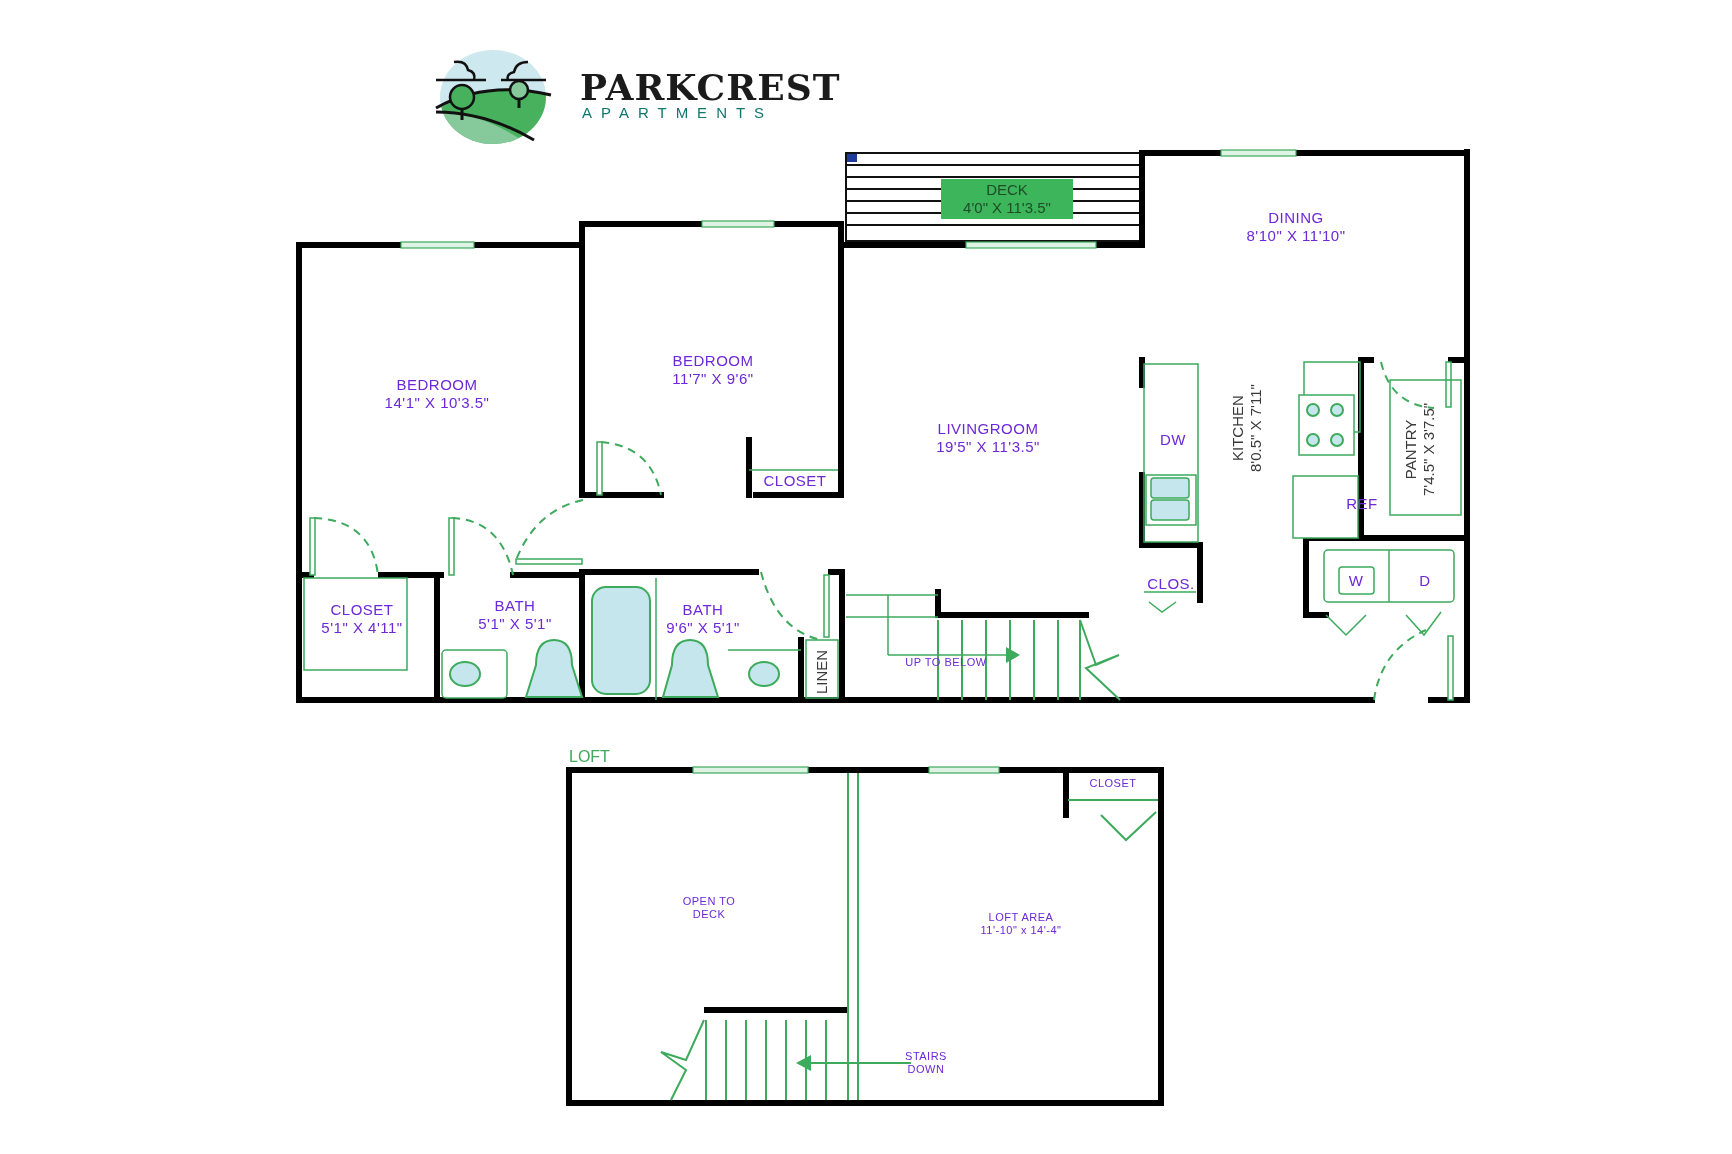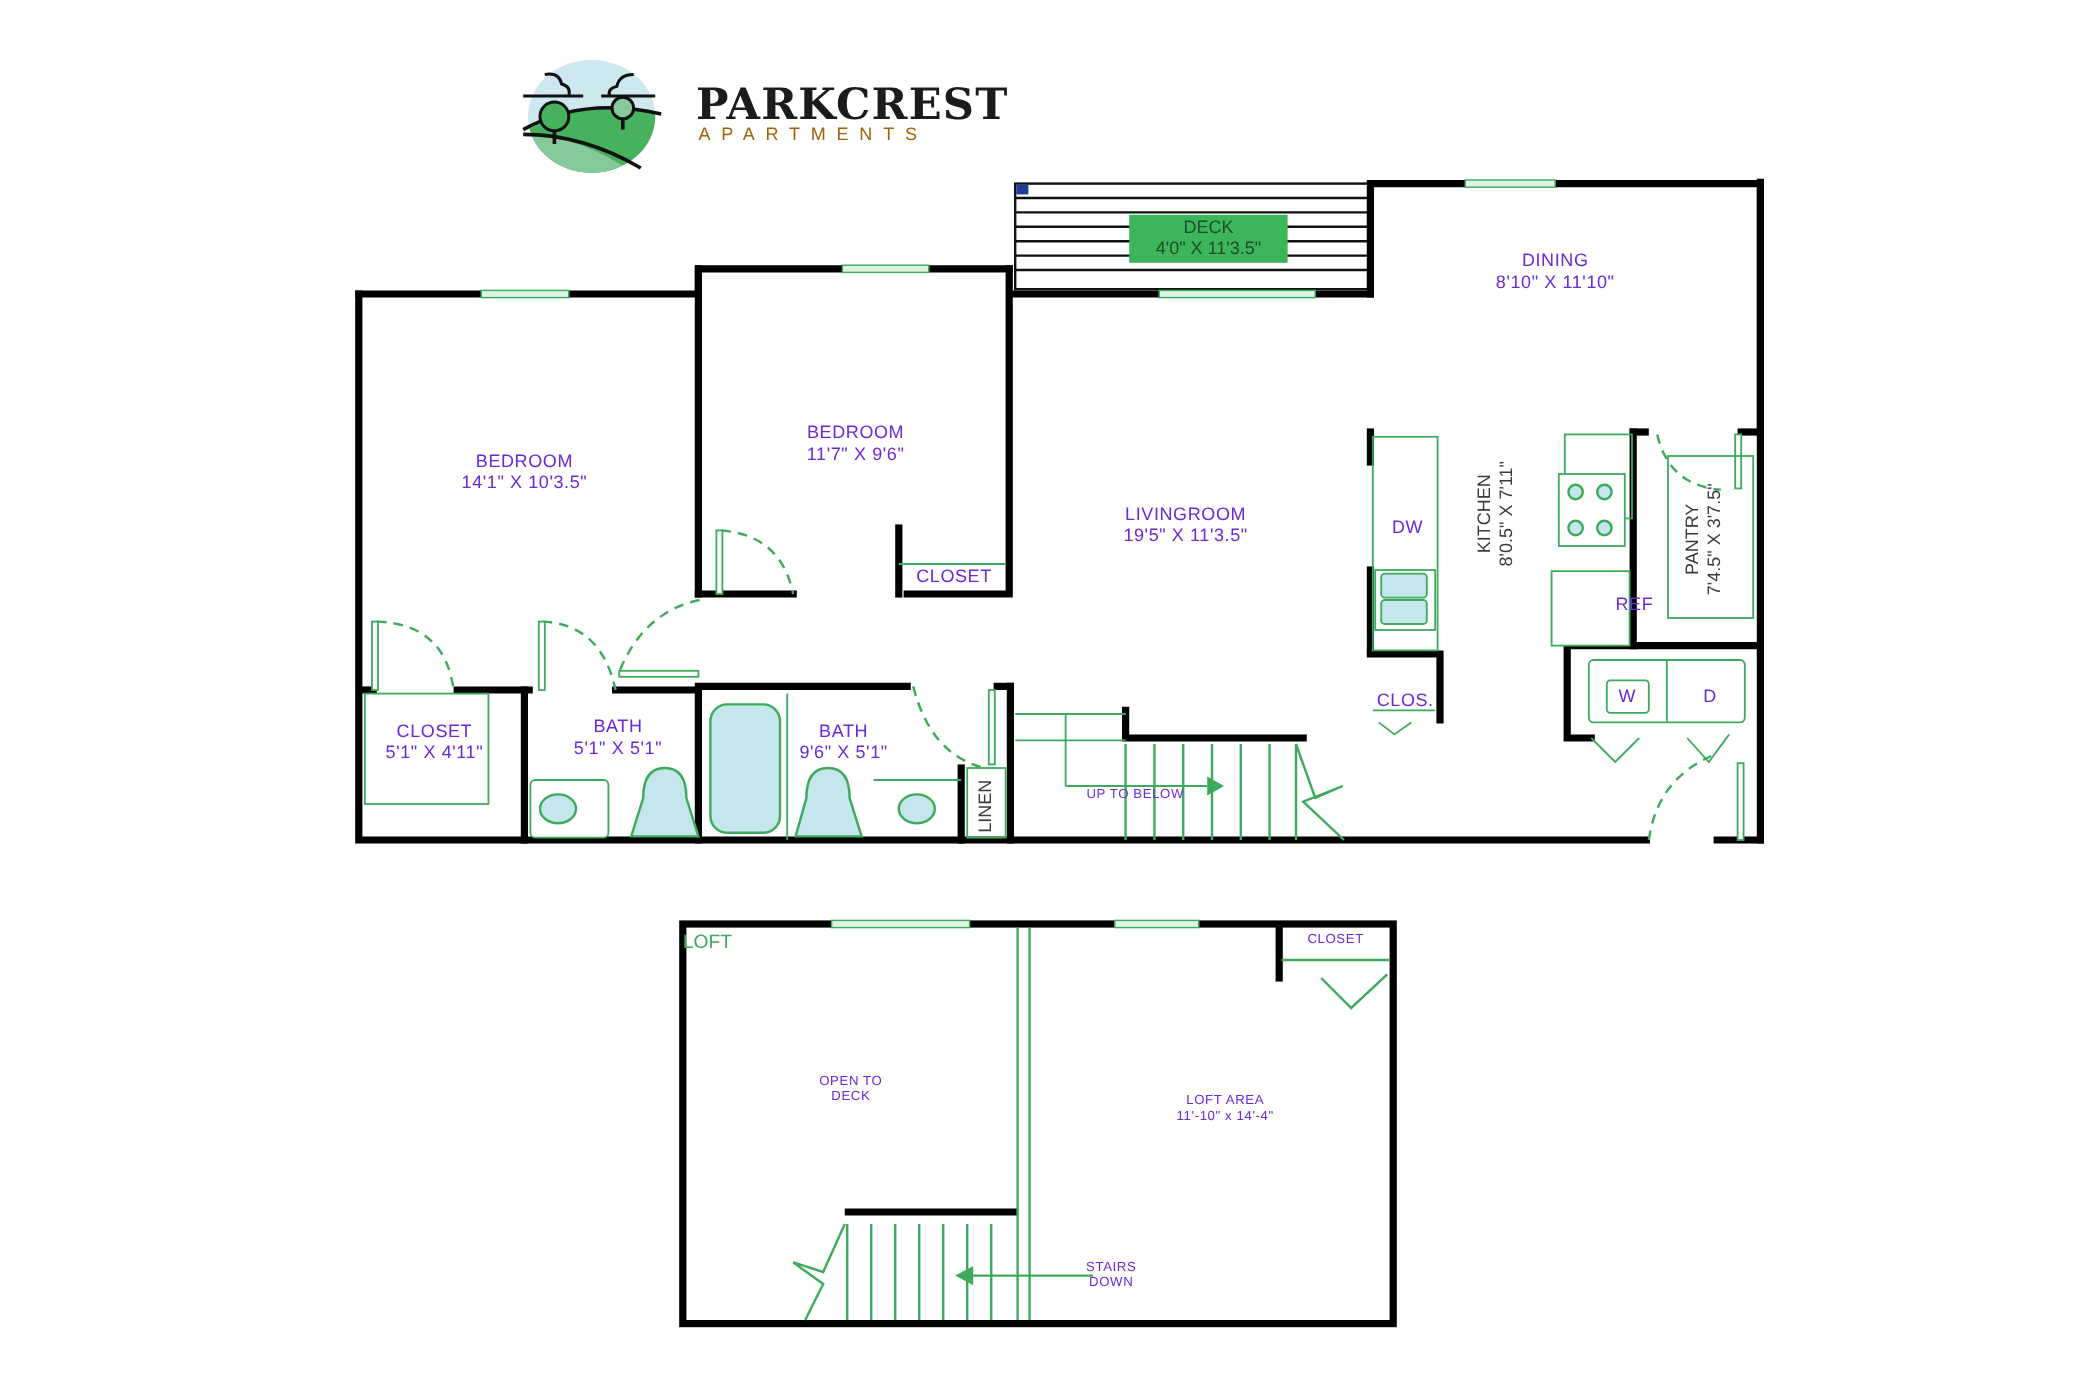--- a/index.html
+++ b/index.html
@@ -1,27 +1,27 @@
 <!DOCTYPE html>
 <html><head>
 <meta charset="utf-8">
 <style>
   html, body { margin: 0; padding: 0; background: #ffffff; }
   body { width: 1732px; height: 1154px; position: relative; overflow: hidden; font-family: "Liberation Sans", sans-serif; }
   #stage { position: absolute; left: 16px; top: 0; width: 1732px; height: 1154px; text-decoration: underline; }
   .brand-name { position: absolute; left: 564px; top: 66px; font-family: "DejaVu Serif", serif; font-weight: bold; font-size: 36px; color: #1b1b1b; letter-spacing: 1px; }
-  .brand-sub { position: absolute; left: 566px; top: 104px; font-family: "Liberation Sans", sans-serif; font-size: 15px; color: #a16207; letter-spacing: 9px; }
+  .brand-sub { position: absolute; left: 566px; top: 104px; font-family: "Liberation Sans", sans-serif; font-size: 15px; color: #0f766e; letter-spacing: 9px; }
   .plan-title { position: absolute; left: 910px; top: 68px; font-family: "DejaVu Serif", serif; font-weight: bold; font-size: 20px; color: #3daa5c; line-height: 28px; }
   .lbl { position: absolute; font-family: "Liberation Sans", sans-serif; color: #6d28d9; text-align: center; line-height: 1.2; transform: translateX(-50%); white-space: nowrap; }
   .lbl.md { font-size: 15px; letter-spacing: 0.5px; }
   .lbl.sm { font-size: 11px; letter-spacing: 0.5px; }
   .lbl .l2 { display: block; }
   .deck-box { position: absolute; left: 913px; top: 179px; width: 132px; height: 40px; background: #3db55a; color: #1e4d28; font-size: 15px; text-align: center; line-height: 18px; padding-top: 2px; box-sizing: border-box; margin-left: 12px; }
   .vert { position: absolute; font-family: "Liberation Sans", sans-serif; color: #3a3a3a; font-size: 15px; transform: rotate(-90deg); transform-origin: left top; white-space: nowrap; line-height: 1.2; text-align: center; }
-  .loft-lbl { position: absolute; left: 553px; top: 748px; color: #3daa5c; font-size: 16px; margin-top: 29px; }
+  .loft-lbl { position: absolute; left: 553px; top: 748px; color: #3daa5c; font-size: 16px; }
   svg { position: absolute; left: 0; top: 0; }
 </style>
 </head>
 <body>
 
 <div id="stage">
 
   <svg width="1732" height="1154" viewBox="0 0 1732 1154">
 
     <g>

